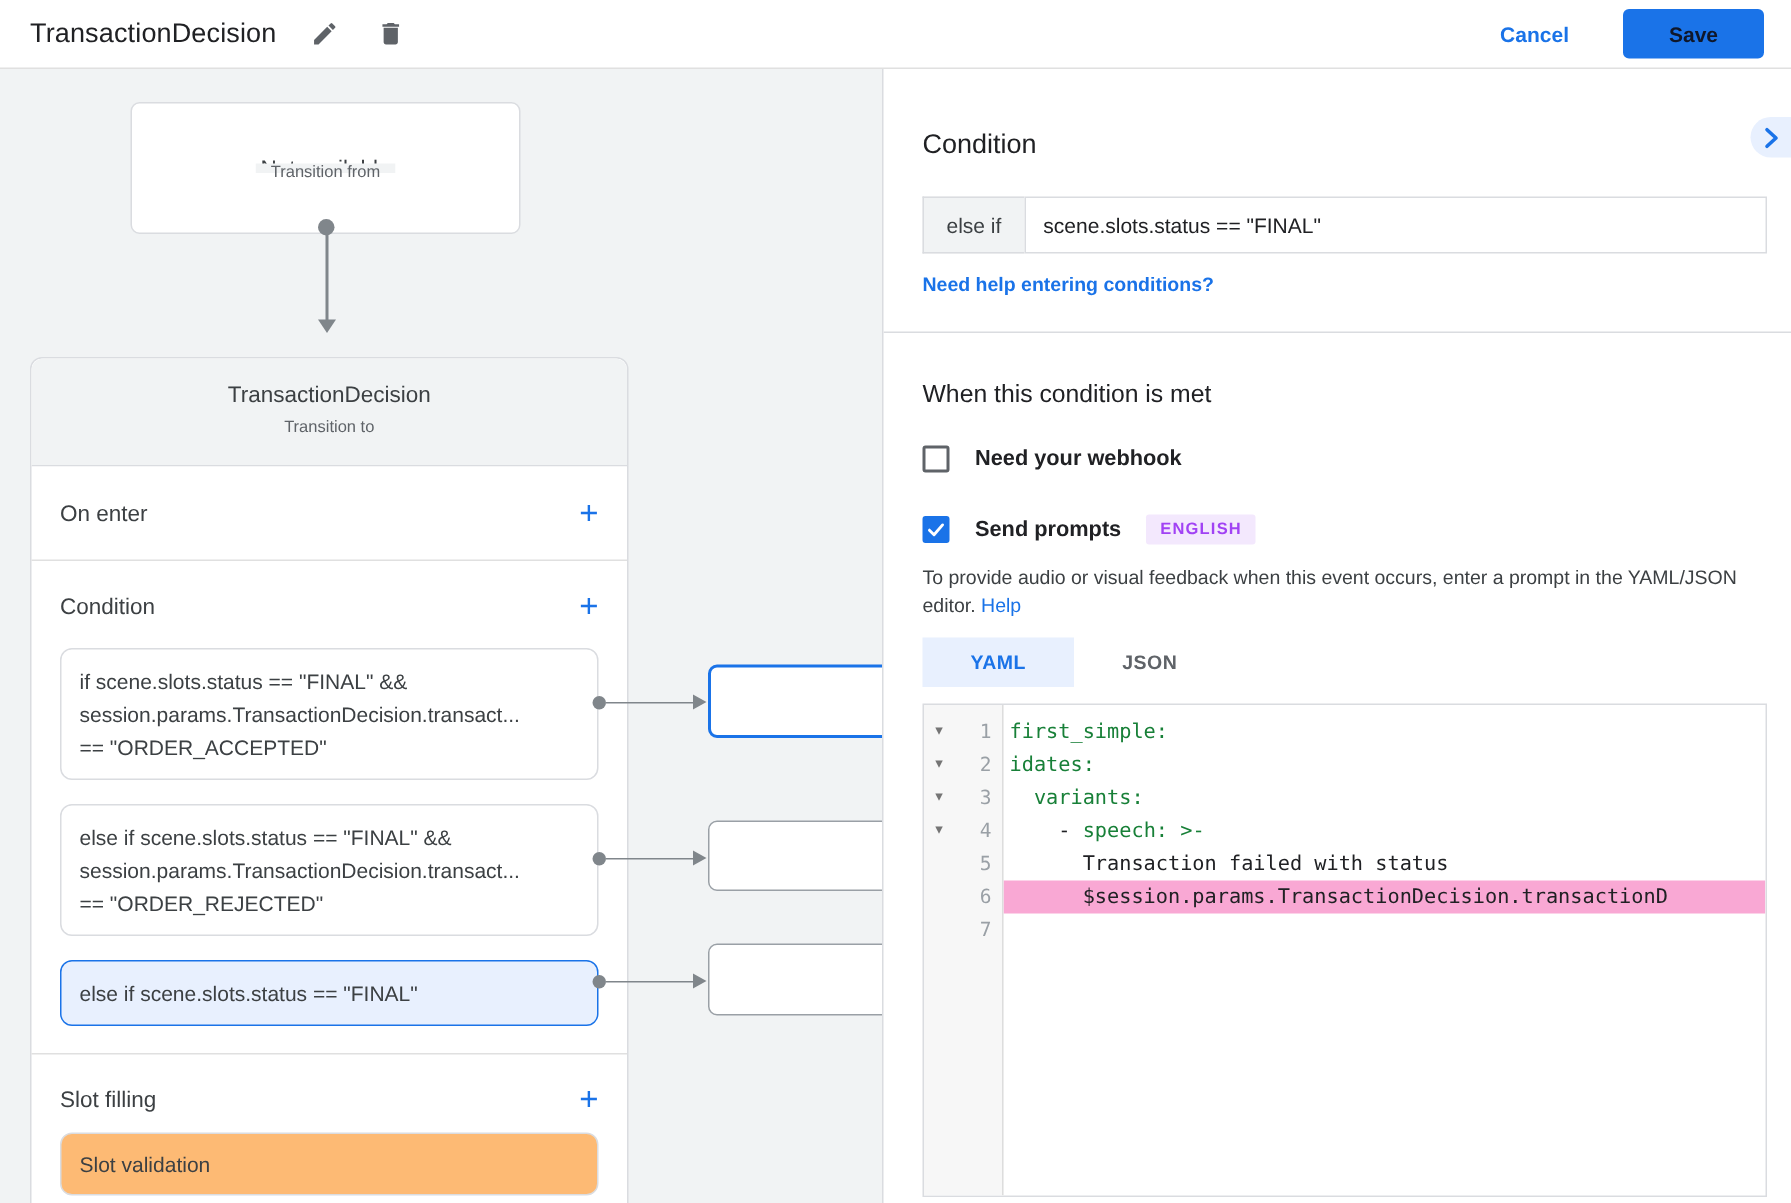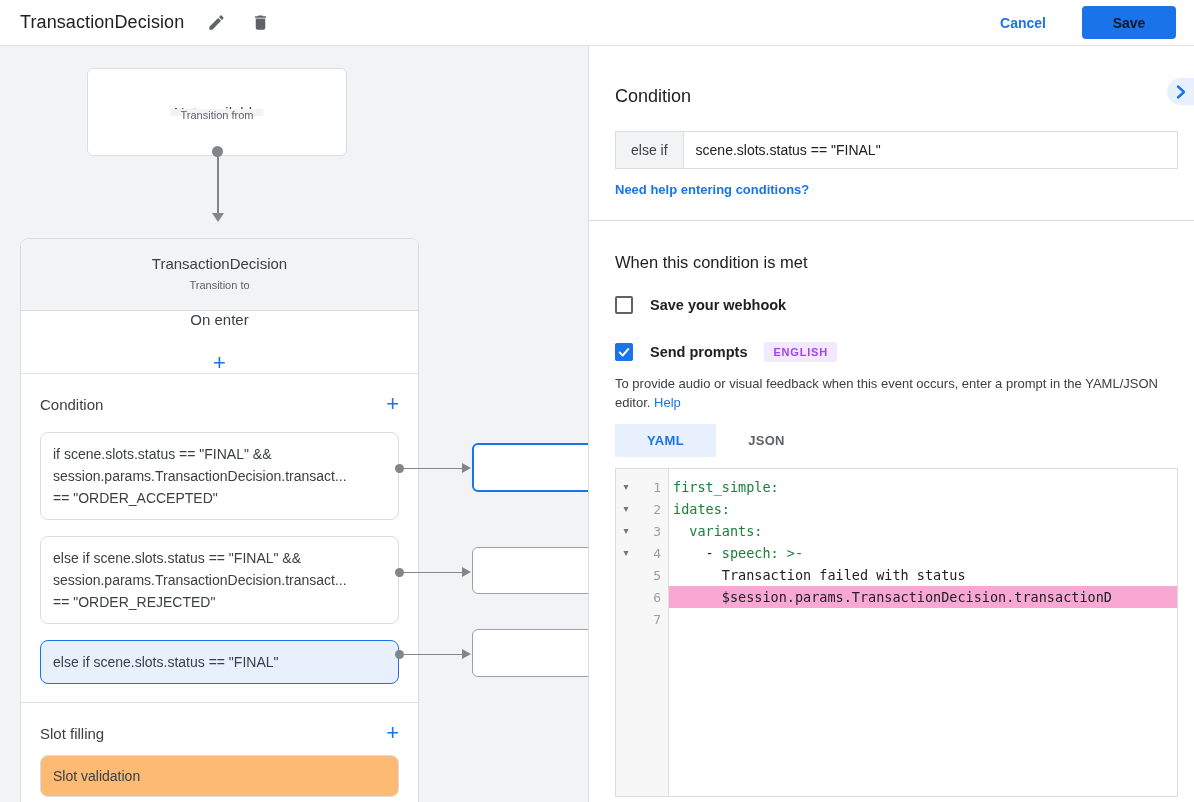--- a/index.html
+++ b/index.html
@@ -42,21 +42,21 @@
 
   .scene-card { position:absolute; left:20px; top:192px; width:399px; height:640px;
     background:#fff; border:1px solid #dadce0; border-radius:8px; }
   .scene-card .node-legend { background:#f1f3f4; }
   .card-header { height:72px; background:#f1f3f4; border-bottom:1px solid #dadce0;
     border-radius:8px 8px 0 0; text-align:center; padding-top:16px; }
   .card-title { font-size:15px; color:#3c4043; }
   .card-subtitle { font-size:11px; color:#5f6368; margin-top:8px; }
 
   .row-section { display:flex; align-items:center; padding:0 19px; height:63px;
-    border-bottom:1px solid #e0e0e0;flex-direction:column; }
+    border-bottom:1px solid #e0e0e0; }
   .section-label { font-size:15px; color:#3c4043; flex:1; }
   .plus { color:#1a73e8; font-size:22px; font-weight:400; line-height:20px; cursor:pointer; }
 
   .cond-section { padding:18px 19px 0 19px; }
   .cond-head { display:flex; align-items:center; height:24px; margin-bottom:16px; }
   .cond-box { border:1px solid #dadce0; border-radius:8px; padding:10px 12px;
     font-size:14px; color:#3c4043; line-height:22px; margin-bottom:16px; min-height:44px;
     background:#fff; cursor:pointer; }
   .cond-box.selected { background:#e8f0fe; border:1.5px solid #1a73e8; }
   .slot-section { border-top:1px solid #e0e0e0; margin-top:18px; padding:16px 19px 0 19px; }
@@ -230,21 +230,21 @@
       <input class="cond-input" type="text" value="scene.slots.status == &quot;FINAL&quot;" style="">
     </div>
     <span class="help-link">Need help entering conditions?</span>
 
     <div class="panel-divider"></div>
 
     <div class="when-title">When this condition is met</div>
 
     <div class="check-row">
       <span class="checkbox"></span>
-      <span class="check-label">Save your webhook</span>
+      <span class="check-label">Need your webhook</span>
     </div>
 
     <div class="check-row" style="margin-top:28px">
       <span class="checkbox checked">
         <span style="display:flex">
           <svg width="14" height="14" viewBox="0 0 16 16">
               <polyline points="3,8.5 6.5,12 13,4.5" fill="none" stroke="#ffffff" stroke-width="2.2" stroke-linecap="round" stroke-linejoin="round"></polyline>
             </svg>
         </span>
       </span>

